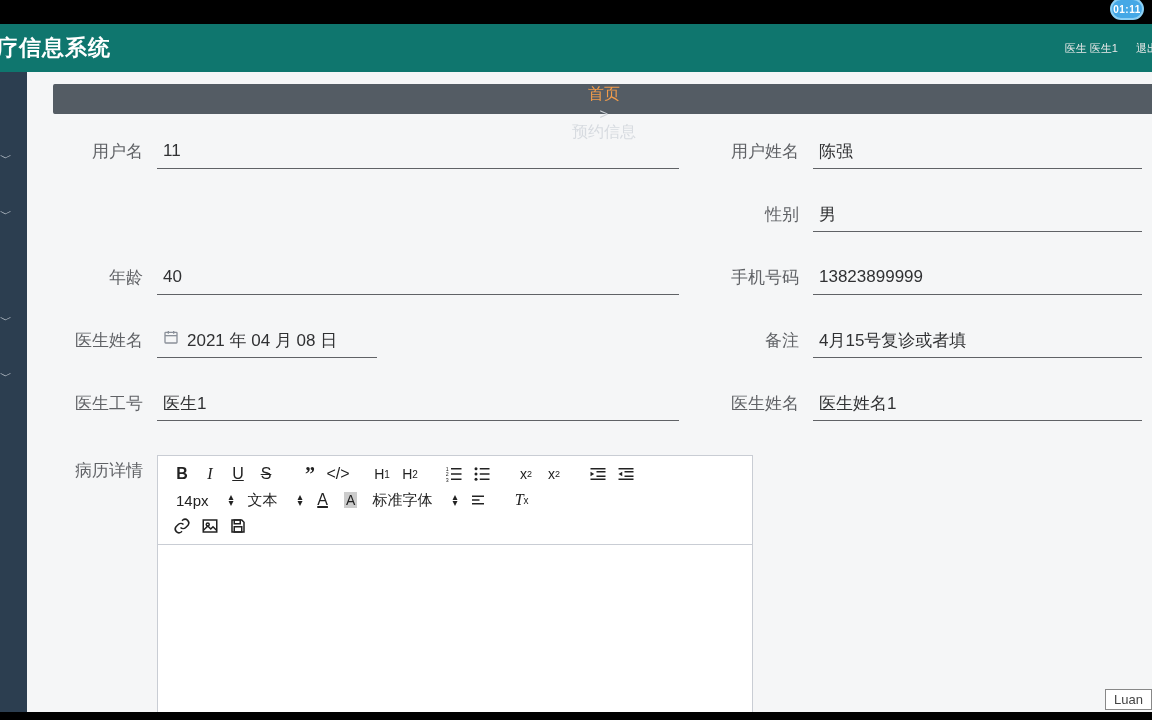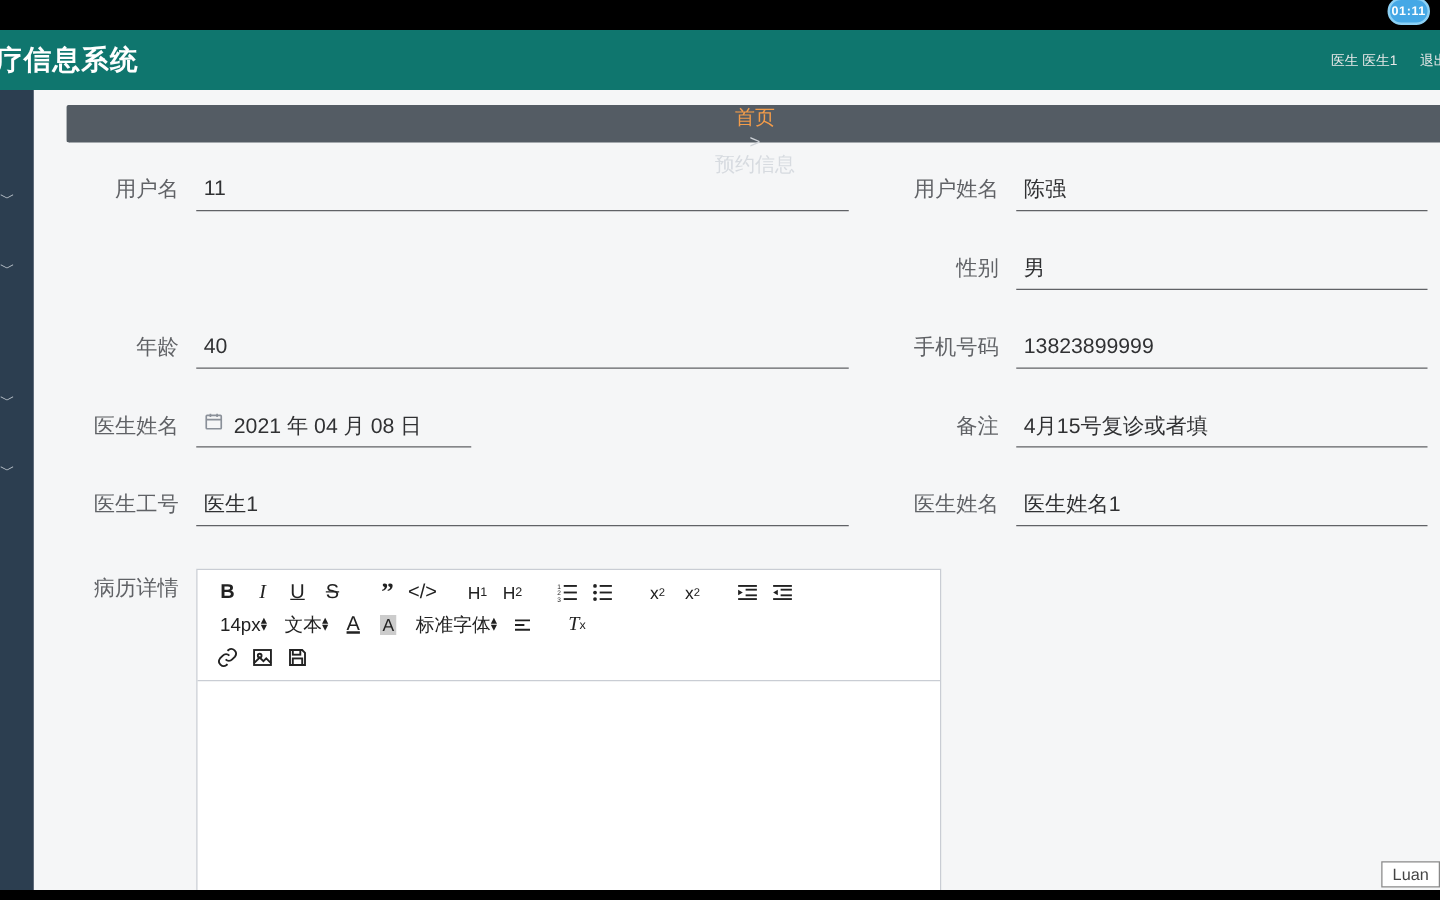--- a/index.html
+++ b/index.html
@@ -80,21 +80,21 @@
   .tb-btn {
     width: 28px; height: 24px; display: inline-flex;
     align-items: center; justify-content: center;
     cursor: pointer; color: #222; font-size: 16px;
   }
   .tb-btn svg { width: 18px; height: 18px; }
   .tb-gap { width: 16px; }
   .tb-select {
     display: inline-flex; align-items: center;
     height: 24px; padding: 0 6px 0 8px; cursor: pointer;
-    font-size: 15px; color: #222; 
+    font-size: 15px; color: #222; gap: 20px;
   }
   .tb-caret { font-size: 10px; line-height:1; display:flex; flex-direction:column; gap:0; }
   .tb-caret span { line-height: 6px; }
   .editor-content { height: 180px; }
 
   .bottom-black { position: absolute; bottom: 0; left: 0; right: 0; height: 8px; background: #000; }
   .float-btn { position:absolute; right:0; bottom:10px; border:1px solid #888; background:#fff; padding:2px 8px; font-size:13px; color:#444;}
 </style>
 </head>
 <body>

